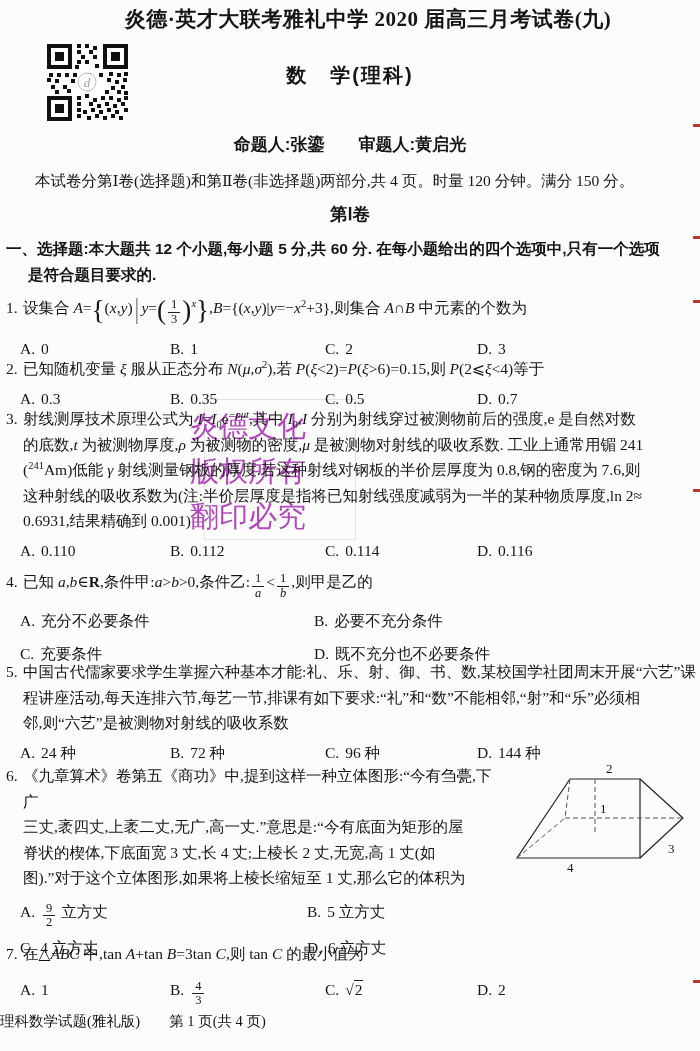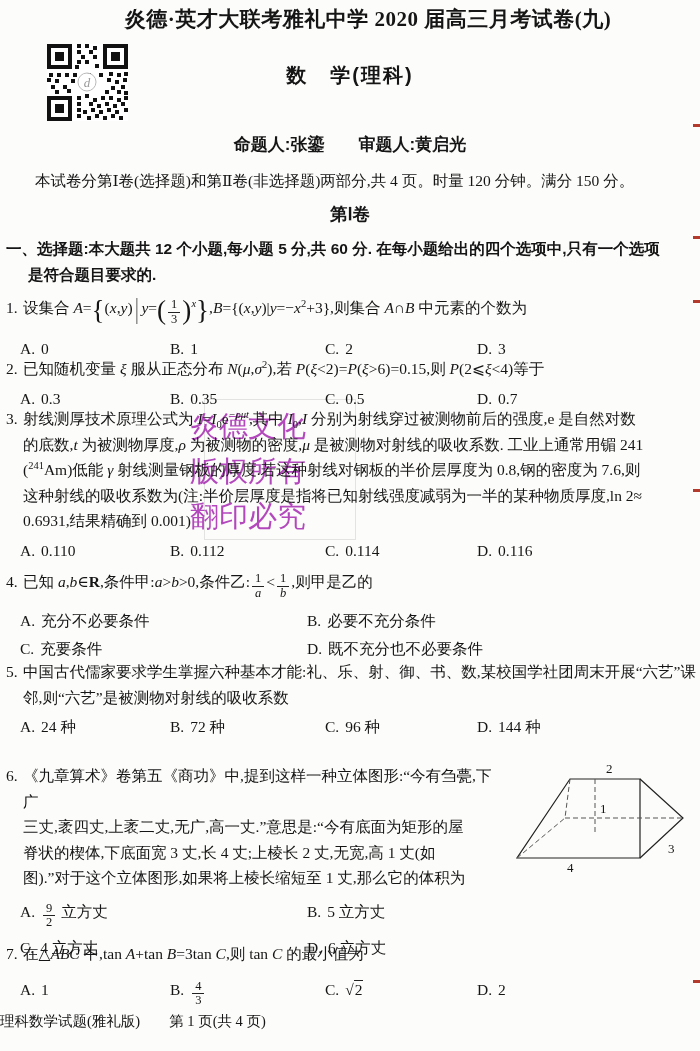--- a/index.html
+++ b/index.html
@@ -18,21 +18,21 @@
   .sect{top:236px;left:6px;width:690px;font-family:"Liberation Sans","DejaVu Sans",sans-serif;font-weight:bold;line-height:26px;font-size:15.5px;}
   .sect .l2{padding-left:22px;}
   .q{position:absolute;left:6px;width:690px;}
   .q.narrow{width:498px;}
   .qline{position:relative;padding-left:17px;line-height:25.5px;}
   .tall40 .qline{line-height:44px;}
   .tall36 .qline{line-height:40px;}
   .qnum{position:absolute;left:0;}
   .opts{display:grid;padding-left:14px;margin-top:4px;line-height:25.5px;row-gap:2px;}
   .cols4{grid-template-columns:150px 155px 152px auto;}
-  .cols2{grid-template-columns:287px auto;}
+  .cols2{grid-template-columns:287px auto;gap:7px;}
   .cols2w{grid-template-columns:287px auto;width:660px;}
   .tallrow{line-height:33px;align-items:center;}
   .olab{margin-right:6px;}
   .mv{font-style:italic;}
   .mbd{font-weight:bold;}
   .mbig{font-size:175%;vertical-align:-0.22em;line-height:0;}
   .mbar{display:inline-block;transform:scaleY(2.1);font-size:14px;margin:0 3px;vertical-align:-1px;}
   sup{font-size:10.5px;vertical-align:super;line-height:0;}
   sub{font-size:10.5px;vertical-align:sub;line-height:0;}
   .frac{display:inline-block;text-align:center;vertical-align:-0.62em;line-height:1.05;margin:0 2px;}
@@ -187,20 +187,21 @@
   <div class="opts cols2" style="margin-top:6px">
       <span class="opt"><span class="olab">A.</span><span><span class="mt">充分不必要条件</span></span></span>
       <span class="opt"><span class="olab">B.</span><span><span class="mt">必要不充分条件</span></span></span>
       <span class="opt"><span class="olab">C.</span><span><span class="mt">充要条件</span></span></span>
       <span class="opt"><span class="olab">D.</span><span><span class="mt">既不充分也不必要条件</span></span></span>
     </div>
 </div>
 
 <div class="q abs" style="top:659px">
   <div class="qline"><span class="qnum">5.</span><span><span class="mt">中国古代儒家要求学生掌握六种基本才能:礼、乐、射、御、书、数,某校国学社团周末开展“六艺”课</span></span></div>
+  <div class="qline"><span><span class="mt">程讲座活动,每天连排六节,每艺一节,排课有如下要求:“礼”和“数”不能相邻,“射”和“乐”必须相</span></span></div>
   <div class="qline"><span><span class="mt">邻,则“六艺”是被测物对射线的吸收系数</span></span></div>
   <div class="opts cols4">
       <span class="opt"><span class="olab">A.</span><span><span class="mt">24 种</span></span></span>
       <span class="opt"><span class="olab">B.</span><span><span class="mt">72 种</span></span></span>
       <span class="opt"><span class="olab">C.</span><span><span class="mt">96 种</span></span></span>
       <span class="opt"><span class="olab">D.</span><span><span class="mt">144 种</span></span></span>
     </div>
 </div>
 
 <div class="q narrow abs" style="top:763px">

